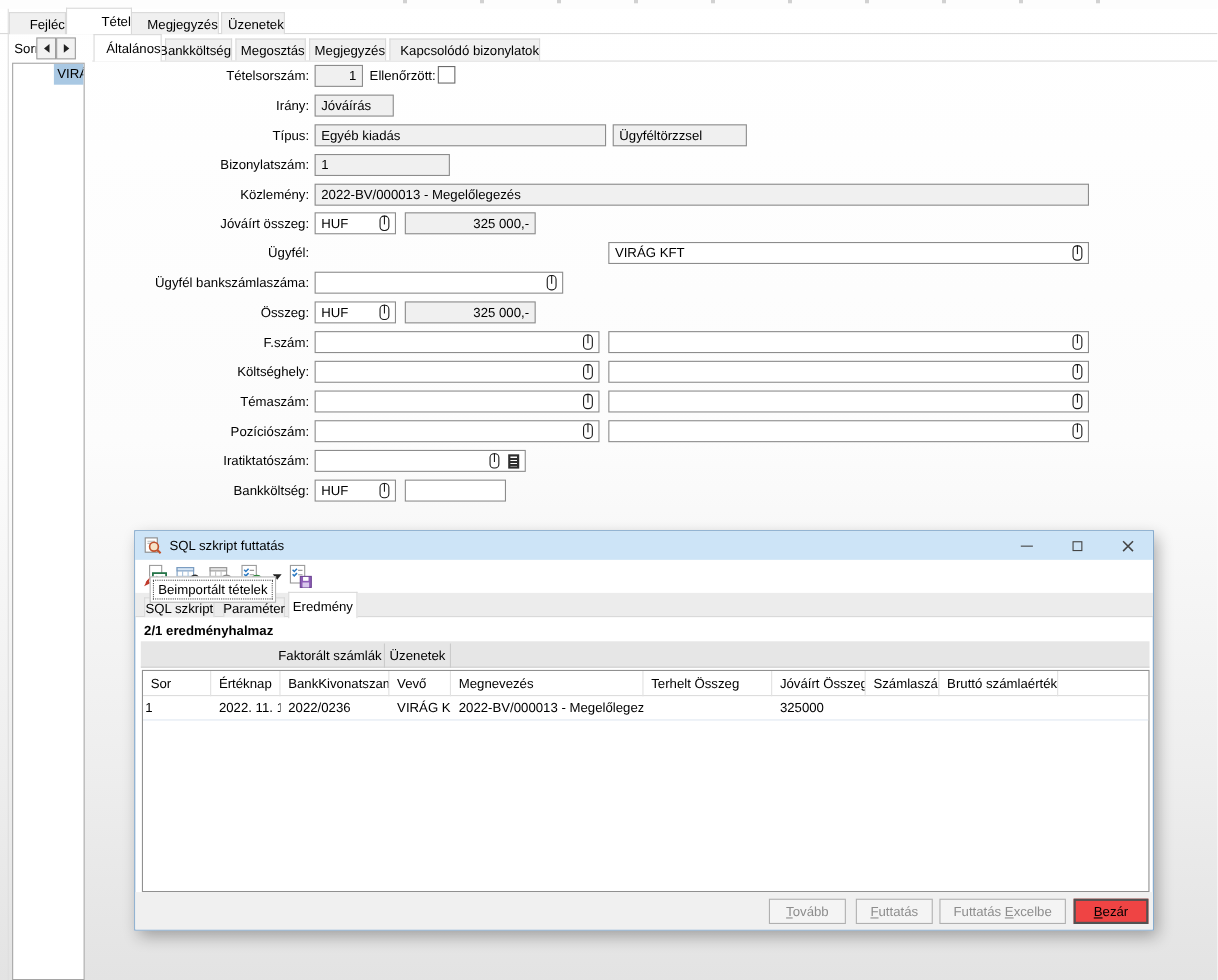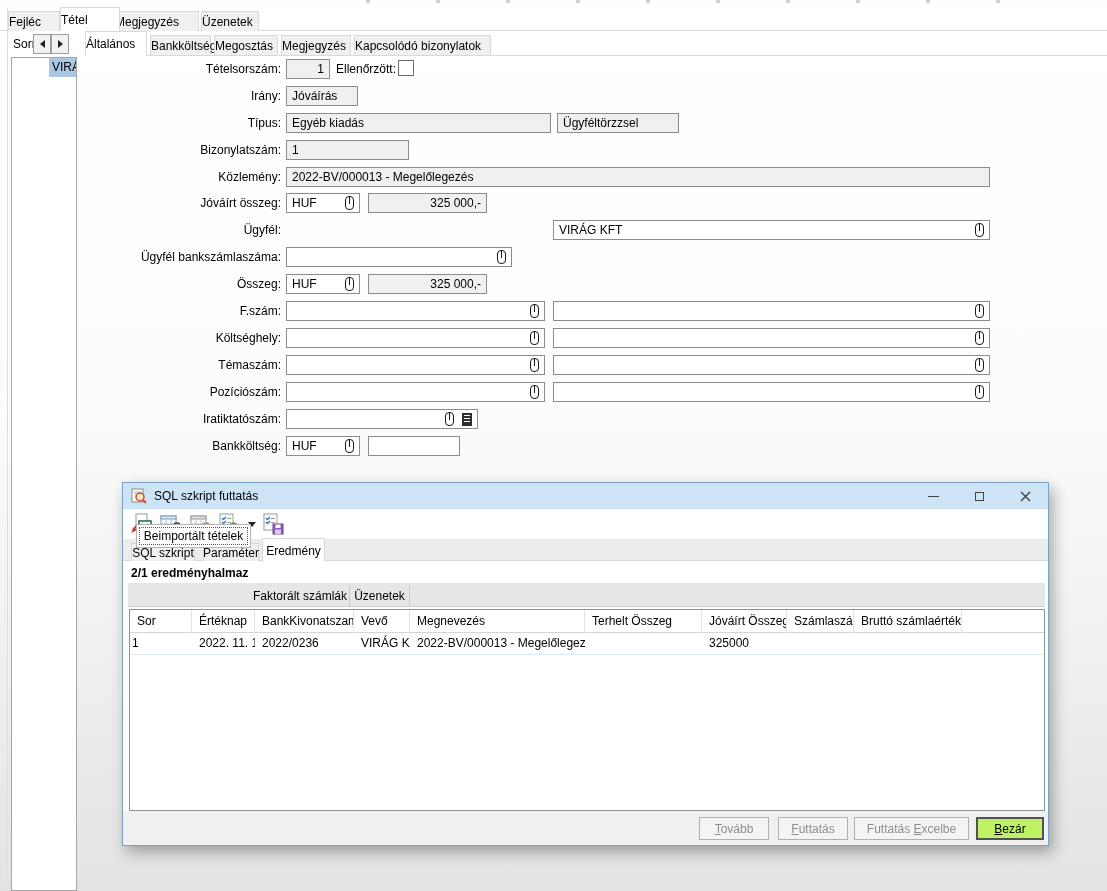--- a/index.html
+++ b/index.html
@@ -10,21 +10,21 @@
     background: linear-gradient(180deg,#ffffff 0%,#fcfcfc 45%,#eeeeee 78%,#e3e3e3 100%);
   }
   .abs { position:absolute; }
 
   
   .top-strip { left:0; top:0; width:1107px; height:8px; background:#fdfdfd; }
   .top-strip .marks { position:absolute; left:300px; top:0; width:700px; height:3px;
     background: repeating-linear-gradient(90deg, transparent 0 66px, #c6c6c6 66px 70px); opacity:.8; }
 
   
-  .tab { position:absolute; display:flex; align-items:center; justify-content:flex-start;
+  .tab { position:absolute; display:flex; align-items:center; justify-content:flex-end;
     background:#f0f0f0; border:1px solid #d9d9d9; border-bottom:none; cursor:default; white-space:nowrap; }
   .tab.active { background:#fff; z-index:3; }
   .hline { position:absolute; height:1px; background:#d9d9d9; }
 
   
   .spinbtn { position:absolute; width:18px; height:20px; background:#f2f2f2; border:1px solid #9d9d9d;
     display:flex; align-items:center; justify-content:center; }
   .tri-left { width:0; height:0; border-top:4px solid transparent; border-bottom:4px solid transparent; border-right:5px solid #222; }
   .tri-right{ width:0; height:0; border-top:4px solid transparent; border-bottom:4px solid transparent; border-left:5px solid #222; }
   .listbox { position:absolute; left:11px; top:57px; width:66px; height:834px; background:#fff; border:1px solid #a5a5a5; overflow:hidden;padding-left:37px; }
@@ -77,21 +77,21 @@
   .grid-header { display:flex; height:23px; border-bottom:1px solid #d5d5d5; background:#fff; }
   .grid-hcell { height:23px; line-height:22px; padding-left:7px; border-right:1px solid #e2e2e2; white-space:nowrap; overflow:hidden; flex:0 0 auto; }
   .grid-row { display:flex; height:22px; border-bottom:1px solid #dfe8f2; background:#fff; }
   .grid-cell { height:22px; line-height:21px; padding-left:7px; white-space:nowrap; overflow:hidden; flex:0 0 auto; }
   .grid-cell:first-child { padding-left:2px; }
 
   .btnbar { position:absolute; left:0; top:328px; width:100%; height:34px; background:#f0f0f0; }
   .dlg-btn { position:absolute; top:6px; height:23px; background:#f4f4f4; border:1px solid #b0b0b0;
     display:flex; align-items:center; justify-content:center; white-space:nowrap; }
   .dlg-btn.disabled { color:#8d8d8d; }
-  .dlg-btn.default { border:2px solid #525252; background:#bef264; }
+  .dlg-btn.default { border:2px solid #525252; background:#ef4444; }
   .dlg-btn u { text-decoration:underline; }
 </style>
 </head>
 <body>
 
 <div id="screen">
 
   <div class="abs top-strip">
       <div class="marks"></div>
     </div>

